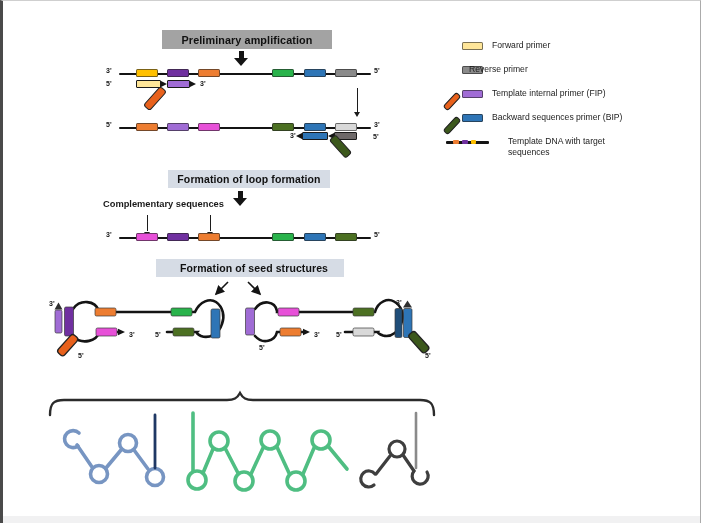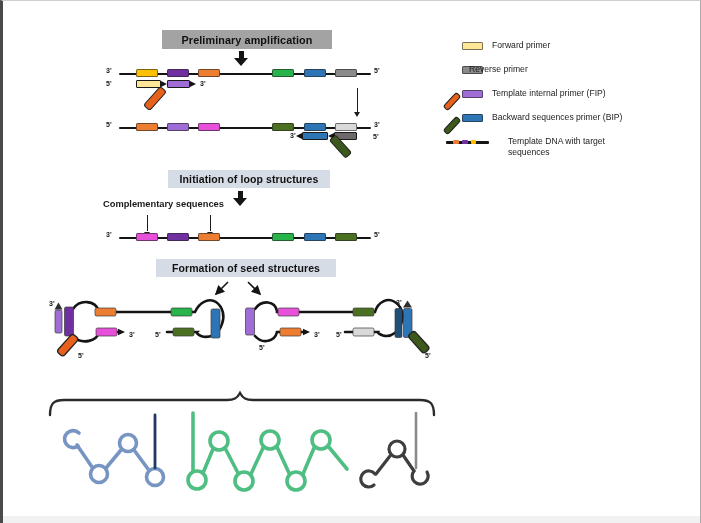--- a/index.html
+++ b/index.html
@@ -76,41 +76,41 @@
   <div class="seg" style="left: 269px; top: 122px; background: rgb(76, 112, 34);"></div>
   <div class="seg" style="left: 301px; top: 122px; background: rgb(46, 117, 182);"></div>
   <div class="seg" style="left: 332px; top: 122px; background: rgb(217, 217, 217);"></div>
 
   <span class="pl" style="left:287px;top:131px;">3'</span>
   <div class="parrow left" style="left: 299px; top: 131px; width: 26px; background: rgb(46, 117, 182);"></div>
   <div class="parrow left" style="left: 331px; top: 131px; width: 23px; background: rgb(110, 105, 105);"></div>
   <span class="pl" style="left:370px;top:132px;">5'</span>
   <div class="diag" style="left: 325px; top: 141px; width: 25px; height: 9px; transform: rotate(48deg); background: rgb(60, 88, 28);"></div>
 
-  <div class="hdr" style="left: 165px; top: 169px; width: 162px; height: 18px; font-size: 10.5px; background: rgb(214, 220, 229);">Initiation of loop structures</div>
+  <div class="hdr" style="left: 165px; top: 169px; width: 162px; height: 18px; font-size: 10.5px; background: rgb(214, 220, 229);">Formation of loop formation</div>
   <div class="tarrow" style="left:230px;top:190px;">
     <div class="stem"></div>
       <div class="head"></div>
   </div>
 
   <span class="note" style="left:100px;top:198px;">Complementary sequences</span>
   <div class="varrow thin" style="left:144px;top:214px;height:16px;"></div>
   <div class="varrow thin" style="left:207px;top:214px;height:16px;"></div>
 
   <span class="pl" style="left:103px;top:230px;">3'</span>
   <span class="pl" style="left:371px;top:230px;">5'</span>
   <div class="sline" style="left:116px;top:235.5px;width:252px;"></div>
   <div class="seg" style="left: 133px; top: 232px; background: rgb(231, 80, 216);"></div>
   <div class="seg" style="left: 164px; top: 232px; background: rgb(112, 48, 160);"></div>
   <div class="seg" style="left: 195px; top: 232px; background: rgb(237, 125, 49);"></div>
   <div class="seg" style="left: 269px; top: 232px; background: rgb(41, 179, 75);"></div>
   <div class="seg" style="left: 301px; top: 232px; background: rgb(46, 117, 182);"></div>
   <div class="seg" style="left: 332px; top: 232px; background: rgb(76, 112, 34);"></div>
 
-  <div class="hdr" style="left: 153px; top: 258px; width: 180px; height: 18px; font-size: 10.5px; background: rgb(214, 220, 229);">Formation of seed structures</div>
+  <div class="hdr" style="left: 153px; top: 258px; width: 180px; height: 18px; font-size: 10.5px; background: rgb(214, 220, 229); padding-left: 8px;">Formation of seed structures</div>
 
   <svg style="left:199px;top:279px;" width="72" height="20" viewBox="0 0 72 20">
     <defs>
       <marker id="ah" markerWidth="7" markerHeight="7" refX="5" refY="3" orient="auto">
         <path d="M0,0 L6,3 L0,6 z" fill="#141414"></path>
       </marker>
     </defs>
     <path d="M26,2 L14,14" stroke="#141414" stroke-width="1.6" fill="none" marker-end="url(#ah)"></path>
     <path d="M46,2 L58,14" stroke="#141414" stroke-width="1.6" fill="none" marker-end="url(#ah)"></path>
   </svg>

